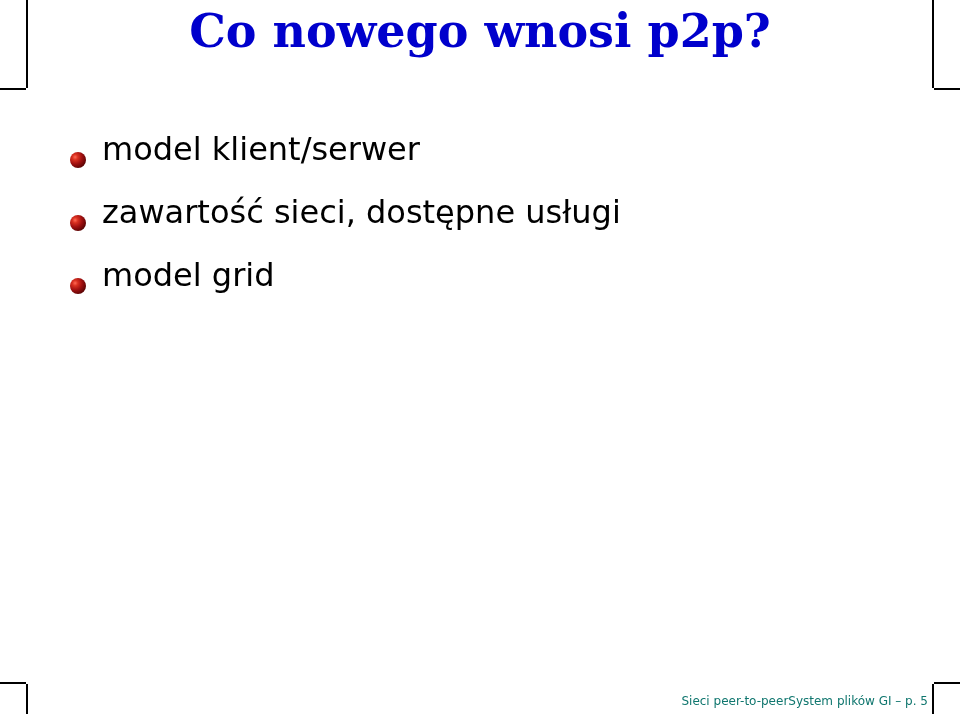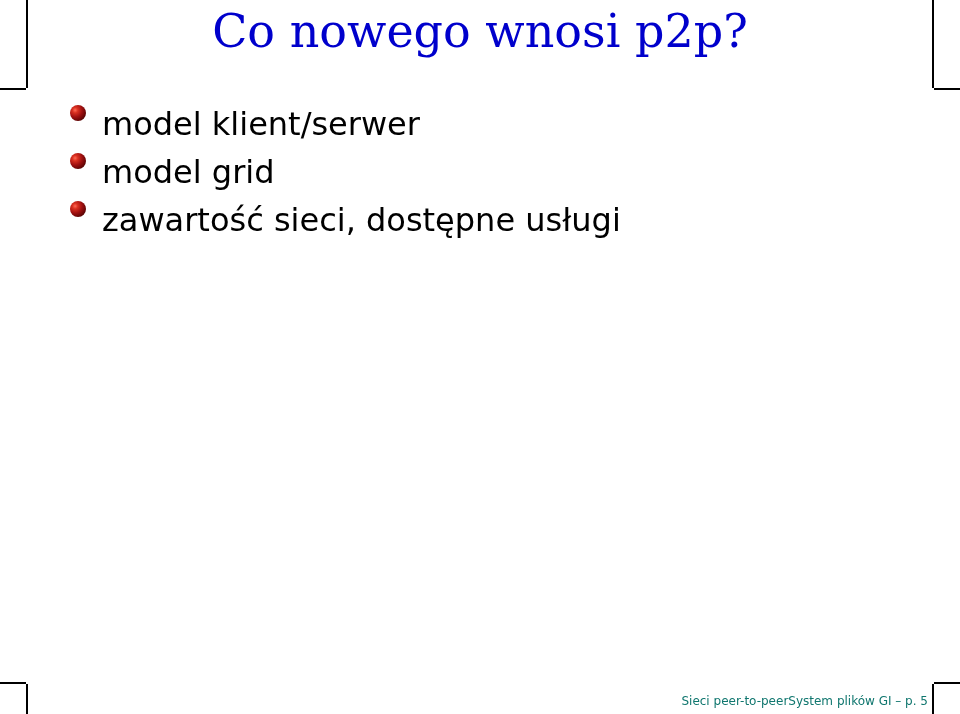--- a/index.html
+++ b/index.html
@@ -36,36 +36,37 @@
   .br-h { bottom: 30px; right: 0; width: 26px; height: 0; border-top-width: 2px; border-left: none; border-right: none; border-bottom: none; }
   .br-dn { bottom: 0; right: 26px; width: 0; height: 30px; border-left-width: 2px; border-top: none; border-right: none; border-bottom: none; }
 
   .title {
     position: absolute;
     top: 4px;
     left: 0;
     width: 100%;
     text-align: center;
     font-family: "DejaVu Serif", "Liberation Serif", "Times New Roman", serif;
-    font-weight: normal;
+    font-weight: bold;
     font-size: 46px;
     color: #0000cc;
   }
   .content {
     position: absolute;
     top: 105px;
     left: 70px;
     right: 60px;
   }
   .item {
     display: flex;
-    align-items: flex-start;
+    align-items: flex-end;
     margin-bottom: 10px;
     font-size: 32px;
     color: #000000;
+    margin-top: 25px;
   }
   .bullet {
     width: 16px;
     height: 16px;
     border-radius: 50%;
     margin-right: 16px;
     flex-shrink: 0;
     
     background: radial-gradient(circle at 32% 32%,
       #ff6a55 0%,
@@ -99,22 +100,22 @@
 
   <div class="title">Co nowego wnosi p2p?</div>
 
   <div class="content">
     <div class="item">
       <div class="bullet"></div>
       <span>model klient/serwer</span>
     </div>
     <div class="item">
       <div class="bullet"></div>
-      <span>model grid</span>
+      <span>zawartość sieci, dostępne usługi</span>
     </div>
     <div class="item">
       <div class="bullet"></div>
-      <span>zawartość sieci, dostępne usługi</span>
+      <span>model grid</span>
     </div>
   </div>
 
   <div class="footer">Sieci peer-to-peerSystem plików GI – p. 5</div>
 </div>
 
 </body></html>

